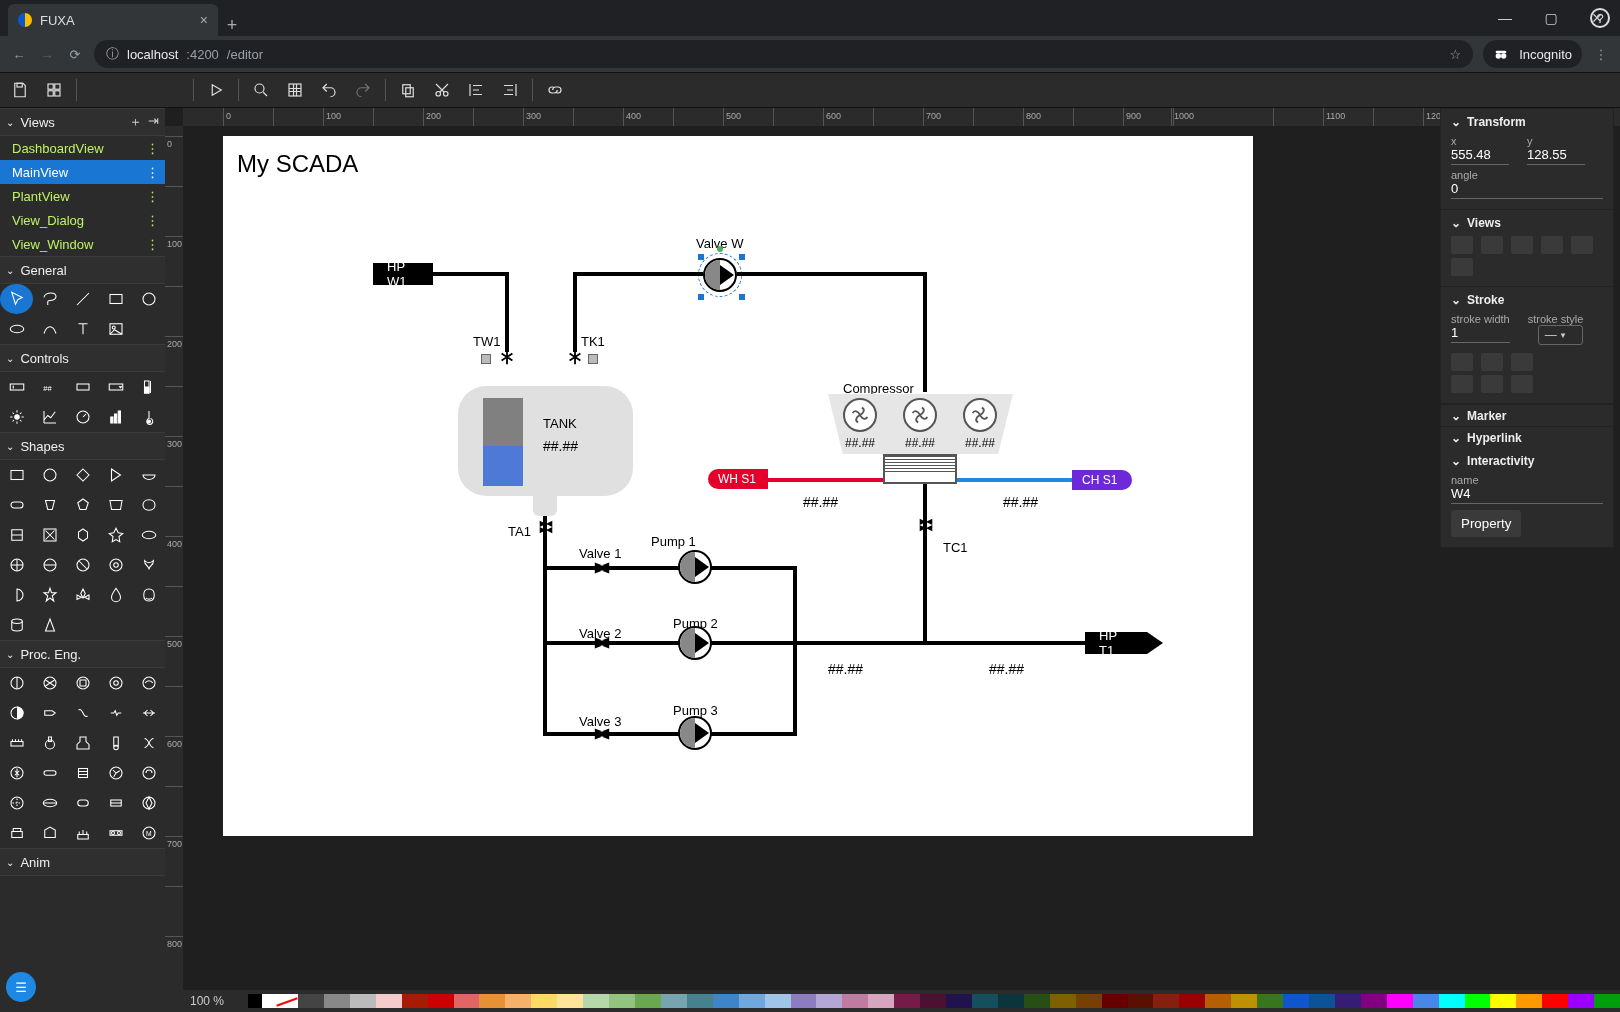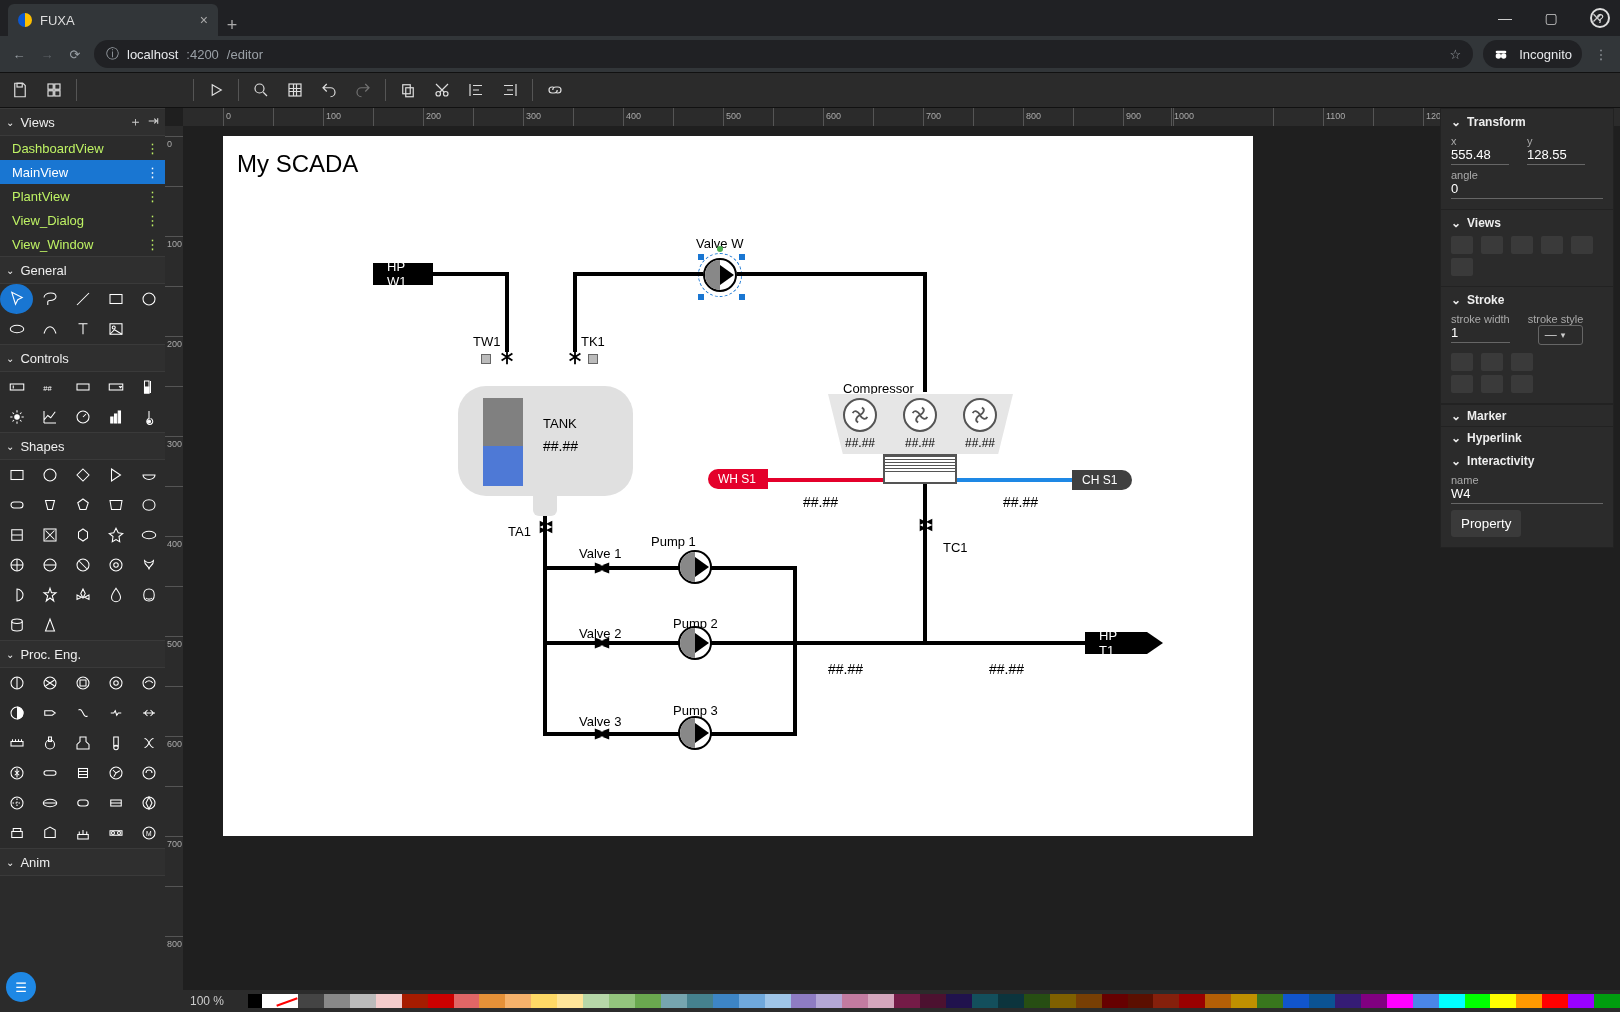--- a/index.html
+++ b/index.html
@@ -58,21 +58,21 @@
 .page .title{position:absolute;top:14px;left:14px;font-size:24px;color:#000;}
 
 
 .pipe{position:absolute;background:#000;}
 .lbl{position:absolute;font-size:13px;color:#000;}
 .val{position:absolute;font-size:14px;color:#000;}
 .tag-dark{position:absolute;background:#000;color:#fff;font-size:13px;display:flex;align-items:center;padding:0 14px;height:22px;}
 .tag-dark.right-arrow:after{content:"";position:absolute;left:100%;top:0;border-left:16px solid #000;border-top:11px solid transparent;border-bottom:11px solid transparent;}
 .pill{position:absolute;height:20px;display:flex;align-items:center;font-size:12px;color:#fff;padding:0 10px;}
 .pill.red{background:#e4002b;border-radius:10px 0 0 10px;}
-.pill.blue{background:#404040;border-radius:0 10px 10px 0;}
+.pill.blue{background:#6d28d9;border-radius:0 10px 10px 0;}
 .pill-line{position:absolute;height:4px;}
 .pill-line.red{background:#e4002b;}
 .pill-line.blue{background:#1e88e5;}
 .pump{position:absolute;width:34px;height:34px;border:2.5px solid #000;border-radius:50%;background:#fff;}
 .pump:before{content:"";position:absolute;left:0;top:0;width:50%;height:100%;background:#888;border-radius:17px 0 0 17px;}
 .pump:after{content:"";position:absolute;left:50%;top:50%;transform:translateY(-50%);border-left:14px solid #000;border-top:10px solid transparent;border-bottom:10px solid transparent;}
 .pump.selected{outline:1px dashed #1976d2;outline-offset:4px;}
 .sel-handle{position:absolute;width:6px;height:6px;background:#1976d2;}
 .sel-handle.green{background:#4caf50;border-radius:50%;}
 .valve{position:absolute;width:18px;height:18px;}

